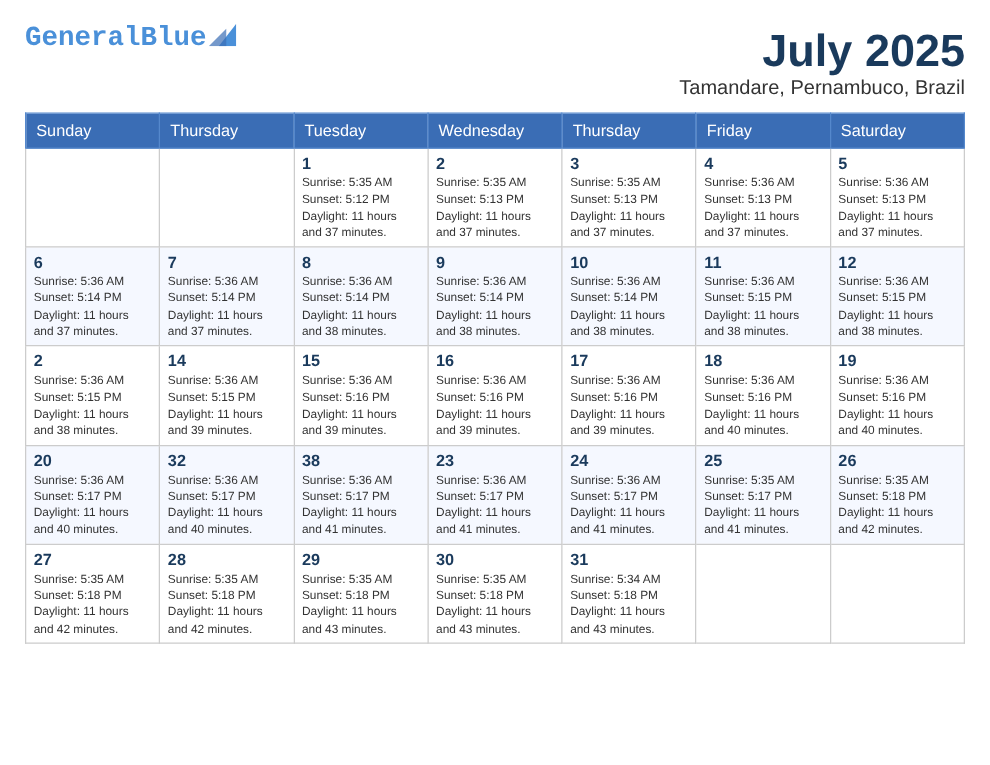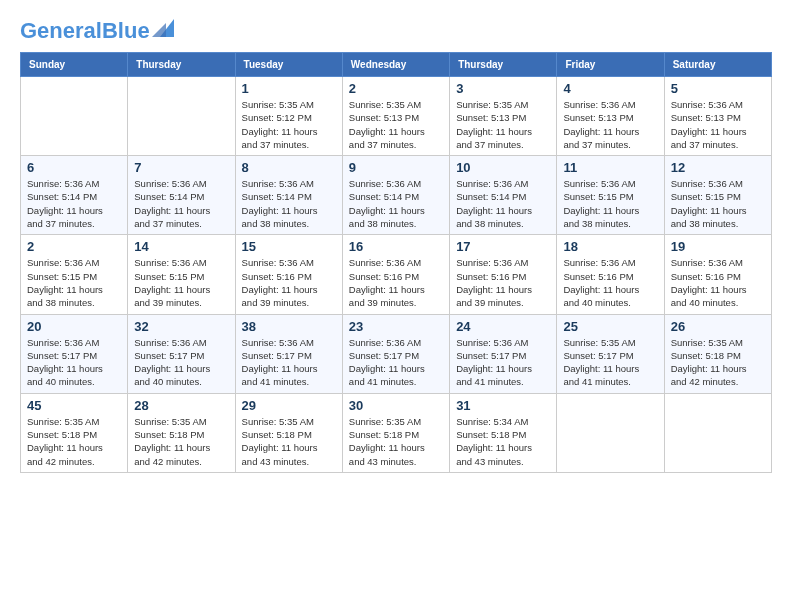--- a/index.html
+++ b/index.html
@@ -13,20 +13,21 @@
     .header {
       display: flex;
       justify-content: space-between;
       align-items: flex-start;
       margin-bottom: 10px;
     }
     .logo {
       display: flex;
       flex-direction: column;
       align-items: flex-start;
+      font-family: Liberation Mono, monospace;
     }
     .logo-text {
       font-size: 22px;
       font-weight: bold;
       color: #1a3a5c;
       line-height: 1;
     }
     .logo-text span {
       color: #4a90d9;
     }
@@ -43,22 +44,22 @@
       color: #333;
     }
     .calendar {
       width: 100%;
       border-collapse: collapse;
       border: 1px solid #ccc;
     }
     .calendar th {
       background: #3a6db5;
       color: #fff;
-      font-size: 10px;
-      font-weight: bold;
+      font-size: 13px;
+      font-weight: normal;
       padding: 6px 8px;
       text-align: left;
       border: 1px solid #5588cc;
     }
     .calendar td {
       vertical-align: top;
       border: 1px solid #ccc;
       padding: 4px 6px;
       width: 107px;
       min-height: 80px;
@@ -93,20 +94,24 @@
     <div style="display:flex; align-items:center;">
       <span class="logo-text">
         <span>General</span><span style="color:#4a90d9;">Blue</span>
       </span>
       <svg width="22" height="18" viewBox="0 0 22 18" style="margin-left:2px; margin-top:-6px;">
         <polygon points="8,18 22,0 22,18" fill="#4a90d9"></polygon>
         <polygon points="0,18 14,4 14,18" fill="#3a6db5" opacity="0.7"></polygon>
       </svg>
     </div>
   </div>
+  <div class="title-section">
+    <div class="month-title">July 2025</div>
+    <div class="location">Tamandare, Pernambuco, Brazil</div>
+  </div>
 </div>
 
 <table class="calendar">
   <thead>
     <tr>
     <th>Sunday</th>
         <th>Thursday</th>
         <th>Tuesday</th>
         <th>Wednesday</th>
         <th>Thursday</th>
@@ -276,21 +281,21 @@
         </td>
         <td>
           <span class="day-number">26</span>
           <div class="day-info">Sunrise: 5:35 AM
 Sunset: 5:18 PM
 Daylight: 11 hours and 42 minutes.</div>
         </td>
       </tr>
       <tr>
         <td>
-          <span class="day-number">45</span>
+          <span class="day-number">27</span>
           <div class="day-info">Sunrise: 5:35 AM
 Sunset: 5:18 PM
 Daylight: 11 hours and 42 minutes.</div>
         </td>
         <td>
           <span class="day-number">28</span>
           <div class="day-info">Sunrise: 5:35 AM
 Sunset: 5:18 PM
 Daylight: 11 hours and 42 minutes.</div>
         </td>

